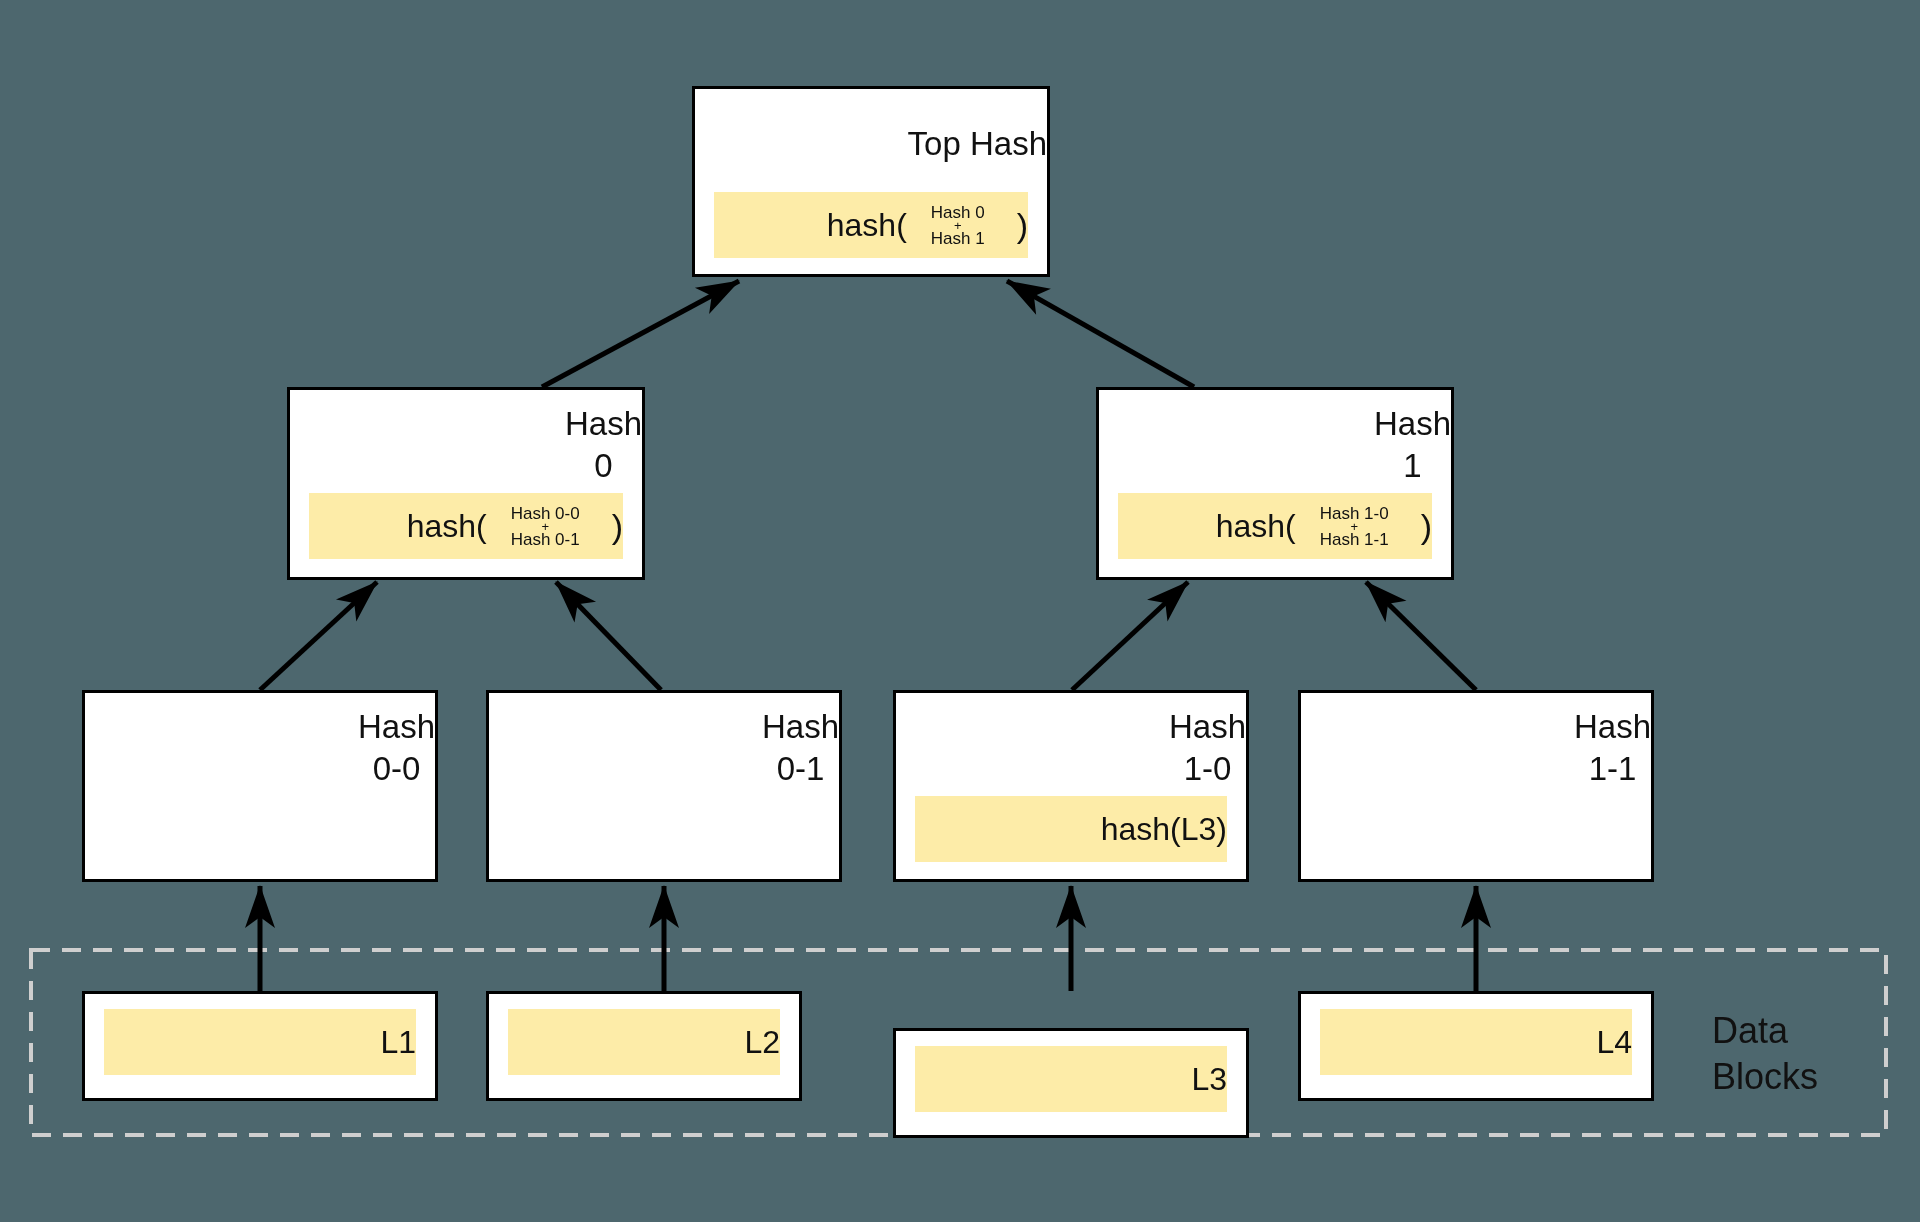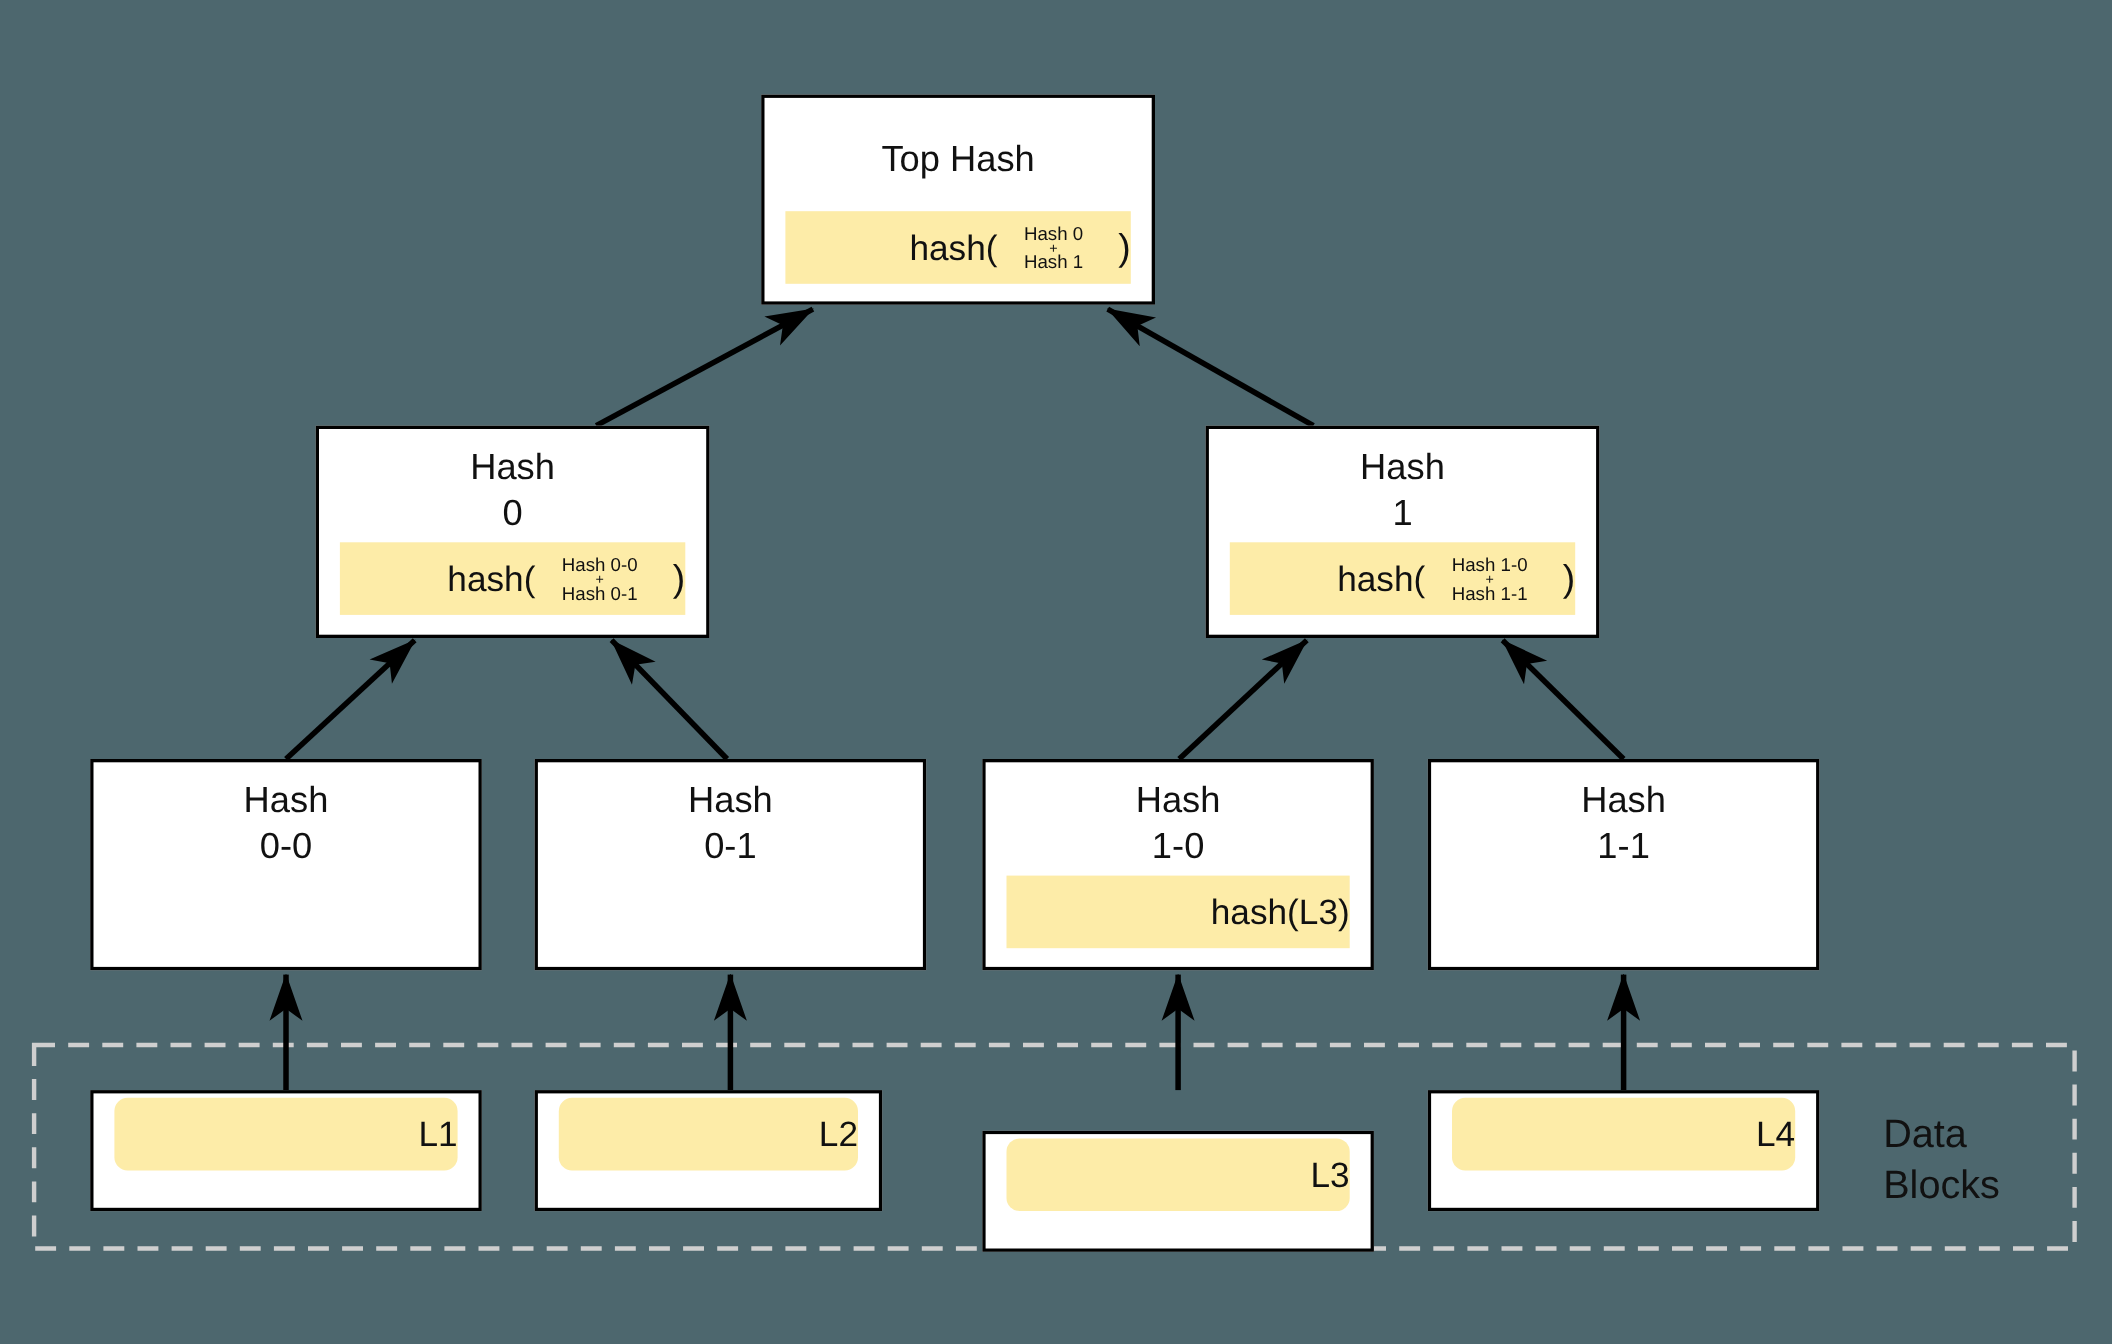--- a/index.html
+++ b/index.html
@@ -14,28 +14,28 @@
   .arrow{stroke:var(--arrow,#000);stroke-width:5;fill:none;}
   .ah{fill:var(--arrow,#000);}
   .dashed-rect{fill:none;stroke:var(--dashed_border,#CFCFCF);stroke-width:4;stroke-dasharray:19 12;}
 
   .node{
     position:absolute;background:var(--box_fill,#FFFFFF);
     border:3px solid var(--box_border,#000);box-sizing:border-box;
   }
   .title{position:absolute;left:0;right:0;top:0;display:flex;align-items:center;justify-content:center;}
   .title span{white-space:pre-line;text-align:center;font-size:33px;line-height:42px;}
-  .hash .title{height:109px;}
+  .hash .title{height:109px;justify-content:flex-end;}
   .strip{
     position:absolute;left:19px;right:19px;height:66px;
     background:var(--highlight,#FDECA8);
     display:flex;align-items:center;justify-content:flex-end;
   }
   .hash .strip{top:103px;}
-  .block .strip{top:4px;border-radius:12px;}
+  .block .strip{top:15px;}
 
   .formula{display:flex;align-items:center;}
   .f-prefix{font-size:32px;}
   .f-stack{margin-left:24px;text-align:center;}
   .f-operand{display:block;font-size:17px;line-height:15px;}
   .f-operator{display:block;font-size:13px;line-height:11px;}
   .f-suffix{margin-left:32px;font-size:34px;}
   .leaf-label,.block-label{font-size:32px;}
 
   

